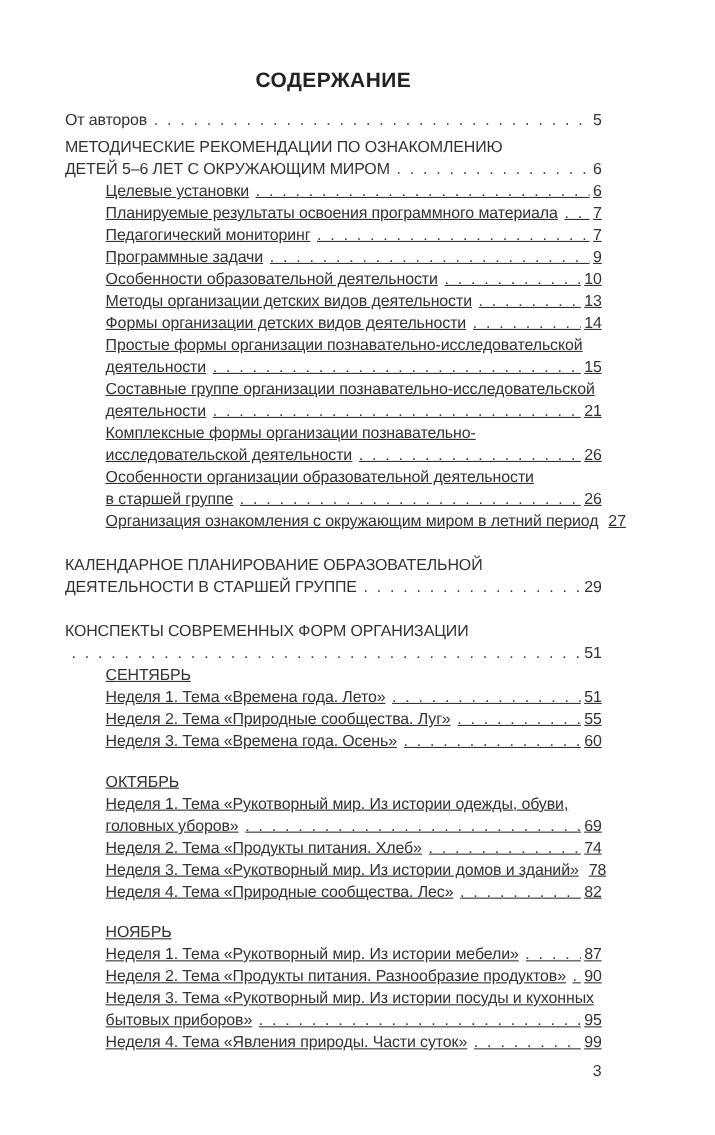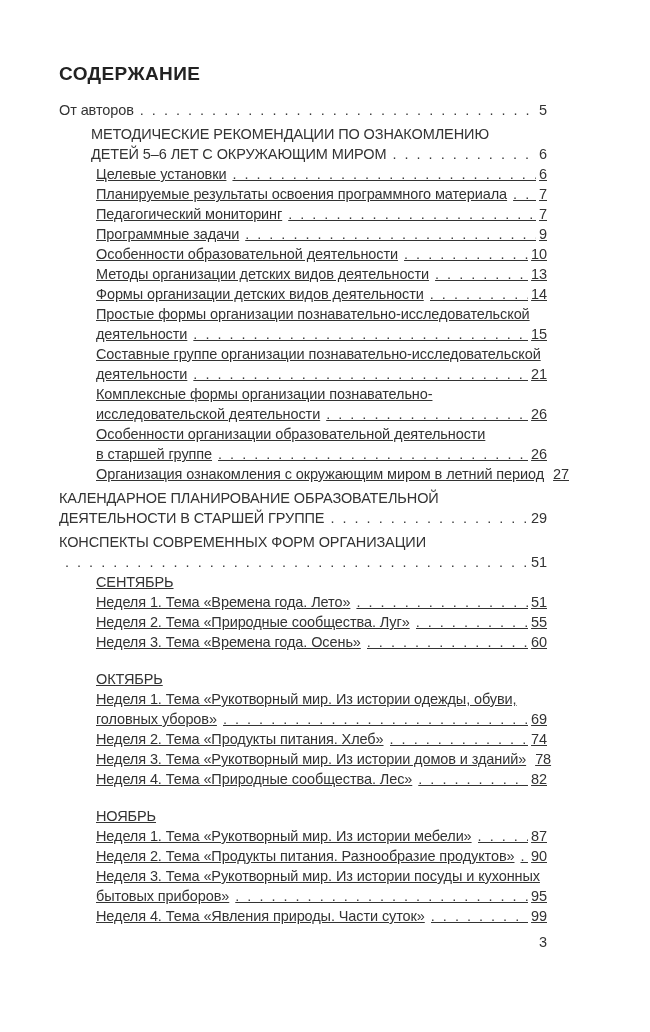--- a/index.html
+++ b/index.html
@@ -14,29 +14,30 @@
   .page {
     box-sizing: border-box;
     width: 650px;
     height: 1032px;
     padding: 62px 103px 0 59px;
   }
   .title {
     font-size: 19px;
     line-height: 24px;
     font-weight: bold;
+    text-align: center;
     letter-spacing: 0.4px;
     color: #222222;
     margin: 0 0 14px 0;
   }
   .toc { }
   .entry { }
   .entry.lvl1 { margin-left: 37px; text-decoration: underline; }
-  .entry.gap-s { margin-top: 4px; margin-left: 32px; }
-  .entry.gap-m { margin-top: 4px; text-align: right; }
+  .entry.gap-s { margin-top: 4px; }
+  .entry.gap-m { margin-top: 20px; text-align: right; }
   .entry.gap-l { margin-top: 17px; }
   .ln {
     font-size: 14.5px;
     line-height: 20px;
     letter-spacing: -0.1px;
     display: flex;
     align-items: baseline;
     white-space: nowrap;
   }
   .txt { flex: 0 0 auto; }

